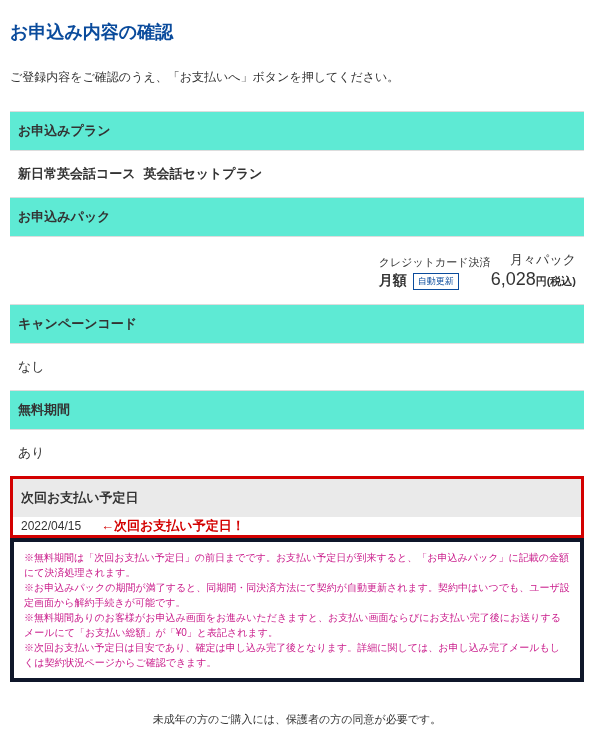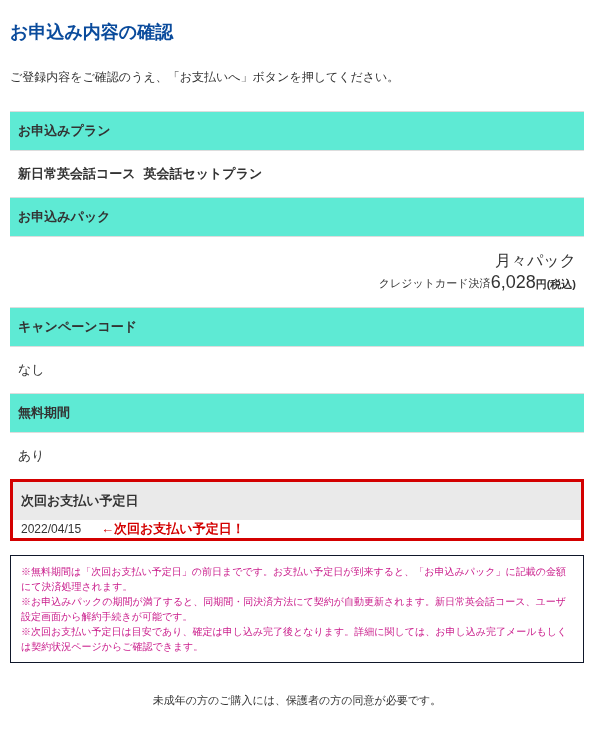--- a/index.html
+++ b/index.html
@@ -45,21 +45,21 @@
     .payment-method { font-size: 11px; margin-bottom: 2px; }
     .pack-price-row { display: flex; align-items: center; gap: 6px; }
     .monthly-label { font-size: 14px; font-weight: bold; }
     .auto-renew-badge {
       border: 1px solid #0a4b9c;
       color: #0a4b9c;
       font-size: 9px;
       padding: 1px 4px;
     }
     .pack-right { text-align: right; }
-    .pack-type { font-size: 16px; }
+    .pack-type { font-size: 13px; }
     .pack-price { font-size: 18px; font-weight: normal; }
     .pack-price-suffix { font-size: 11px; font-weight: bold; }
     .highlight-section-header {
       background: #eaeaea;
       padding: 10px 8px;
       font-size: 13px;
       font-weight: bold;
       border: 3px solid #d30000;
       border-bottom: none;
     }
@@ -72,23 +72,23 @@
       align-items: center;
     }
     .highlight-date { font-size: 12px; }
     .red-note {
       color: #d30000;
       font-size: 13px;
       font-weight: bold;
       margin-left: 20px;
     }
     .notice-box {
-      border: 1px solid #0f172a;
+      border: 4px solid #0f172a;
       padding: 8px 10px;
-      margin: 14px 0 30px;
+      margin: 0 0 30px;
       font-size: 10px;
       color: #c91a8a;
       line-height: 1.5;
     }
     .notice-line { display: block; }
     .consent-title {
       text-align: center;
       font-size: 11px;
       margin-bottom: 14px;
     }
@@ -101,20 +101,24 @@
   <h1 class="page-title">お申込み内容の確認</h1>
   <p class="instruction">ご登録内容をご確認のうえ、「お支払いへ」ボタンを押してください。</p>
 
   <div class="section-header">お申込みプラン</div>
   <div class="section-body plan-name">新日常英会話コース 英会話セットプラン</div>
 
   <div class="section-header">お申込みパック</div>
   <div class="pack-row">
     <div class="pack-left">
       <div class="payment-method">クレジットカード決済</div>
+      <div class="pack-price-row">
+        <span class="monthly-label">月額</span>
+        <span class="auto-renew-badge">自動更新</span>
+      </div>
     </div>
     <div class="pack-right">
       <div class="pack-type">月々パック</div>
       <div>
         <span class="pack-price">6,028</span><span class="pack-price-suffix">円(税込)</span>
       </div>
     </div>
   </div>
 
   <div class="section-header">キャンペーンコード</div>
@@ -126,19 +130,20 @@
   <div class="highlight-wrap">
     <div class="highlight-section-header">次回お支払い予定日</div>
     <div class="highlight-section-body">
       <span class="highlight-date">2022/04/15</span>
       <span class="red-note">←次回お支払い予定日！</span>
     </div>
   </div>
 
   <div class="notice-box">
     <span class="notice-line">※無料期間は「次回お支払い予定日」の前日までです。お支払い予定日が到来すると、「お申込みパック」に記載の金額にて決済処理されます。</span>
-    <span class="notice-line">※お申込みパックの期間が満了すると、同期間・同決済方法にて契約が自動更新されます。新日常英会話コース、ユーザ設定画面から解約手続きが可能です。</span>
+    <span class="notice-line">※お申込みパックの期間が満了すると、同期間・同決済方法にて契約が自動更新されます。契約中はいつでも、ユーザ設定画面から解約手続きが可能です。</span>
+    <span class="notice-line">※無料期間ありのお客様がお申込み画面をお進みいただきますと、お支払い画面ならびにお支払い完了後にお送りするメールにて「お支払い総額」が「¥0」と表記されます。</span>
     <span class="notice-line">※次回お支払い予定日は目安であり、確定は申し込み完了後となります。詳細に関しては、お申し込み完了メールもしくは契約状況ページからご確認できます。</span>
   </div>
 
   <div class="consent-title">未成年の方のご購入には、保護者の方の同意が必要です。</div>
 
 </div>
 
 </body></html>

